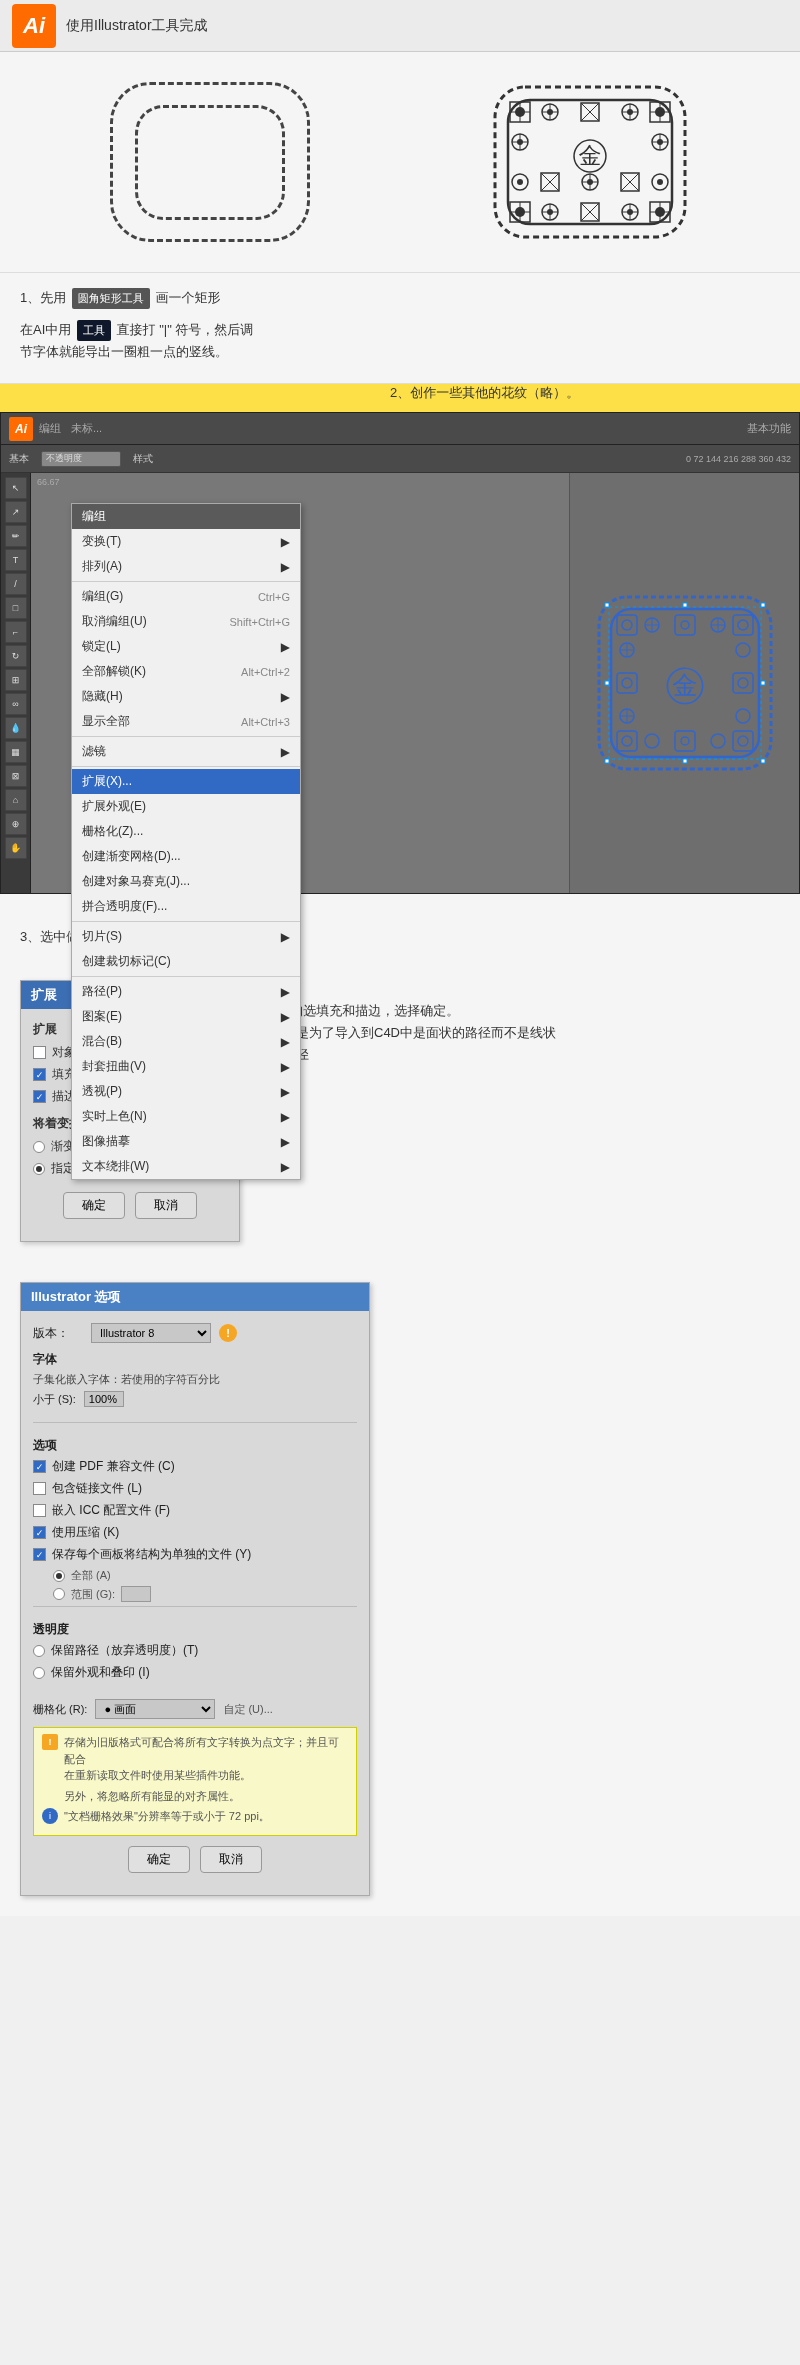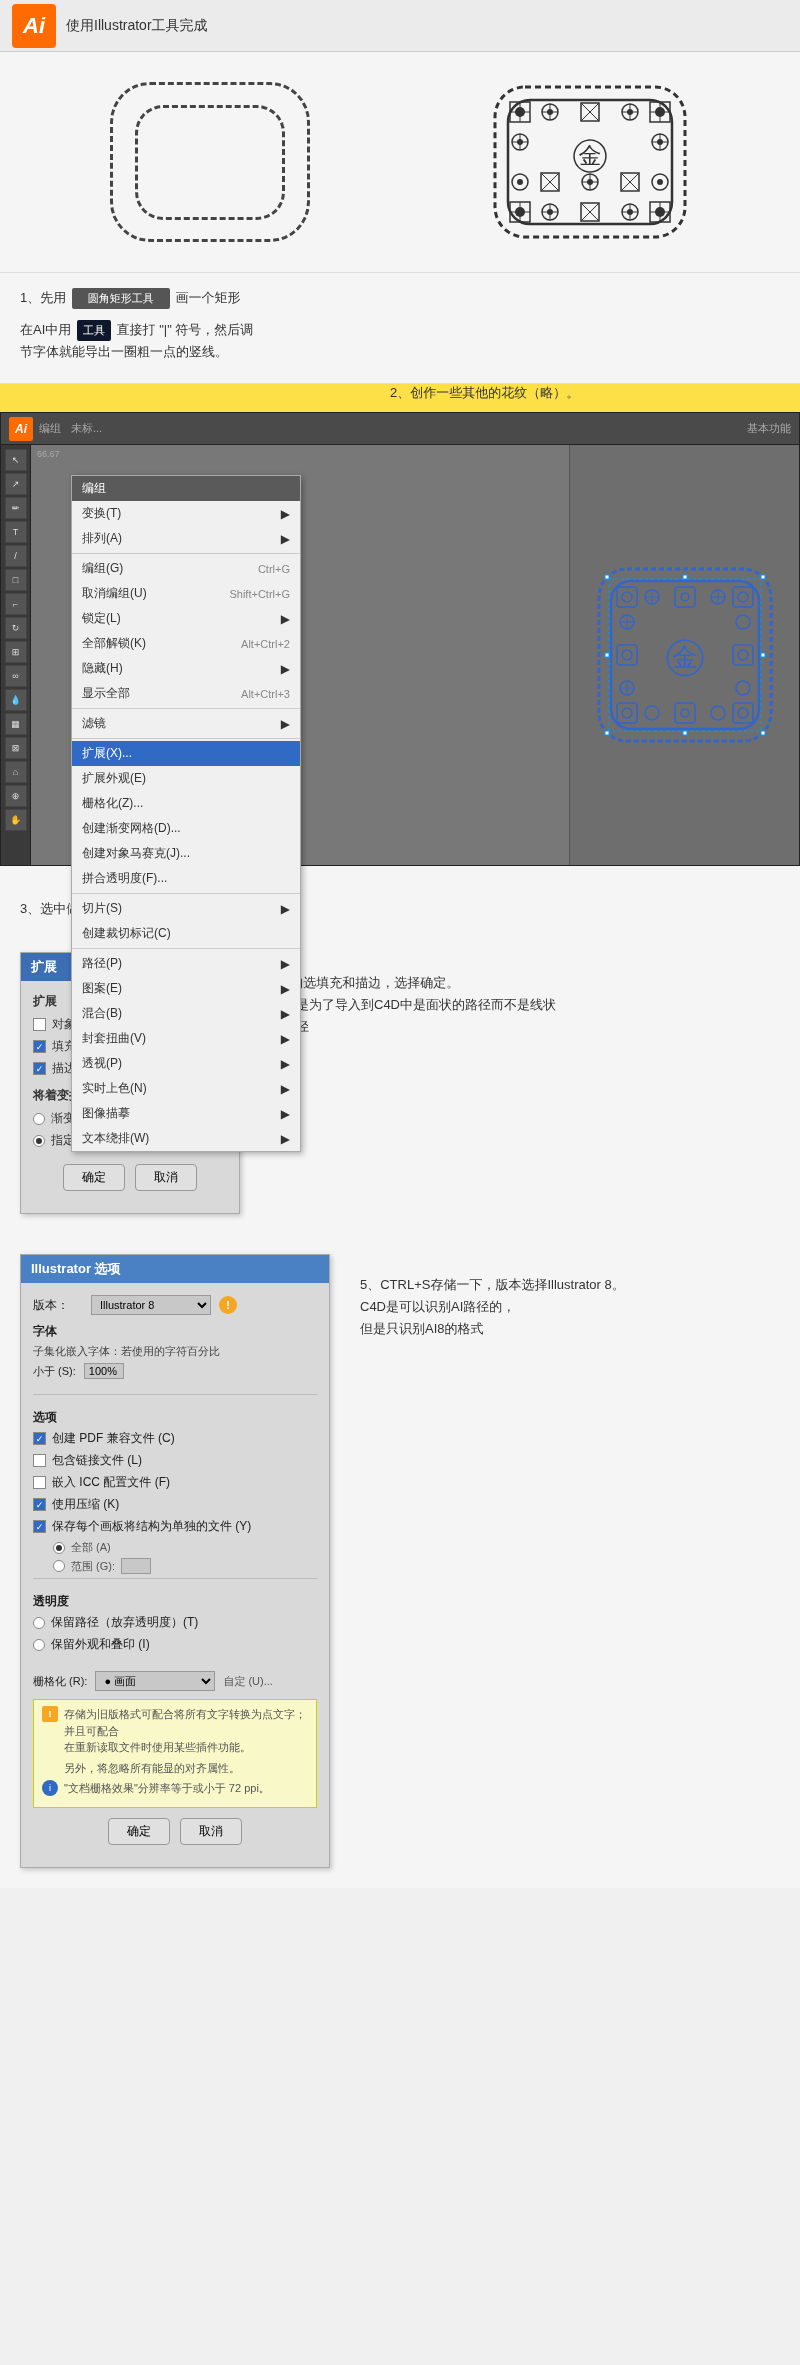--- a/index.html
+++ b/index.html
@@ -83,21 +83,21 @@
       font-size: 13px;
       color: #333;
       line-height: 1.7;
       border-bottom: 1px solid #ddd;
     }
     .desc-section .highlight-box {
       display: inline-flex;
       align-items: center;
       background: #555;
       color: white;
-      padding: 1px 16px;
+      padding: 1px 6px;
       border-radius: 2px;
       font-size: 11px;
       margin: 0 2px;
     }
 
     
     .ai-app {
       background: #3c3c3c;
       border: 1px solid #222;
       margin: 0;
@@ -355,21 +355,21 @@
       font-size: 13px;
       color: #333;
       line-height: 1.7;
       padding-top: 20px;
     }
 
     
     .ai-options-dialog {
       background: #d9d9d9;
       border: 1px solid #aaa;
-      width: 310px;
+      width: 350px;
       box-shadow: 2px 2px 5px rgba(0,0,0,0.2);
       font-size: 12px;
     }
     .ai-options-title {
       background: #4a80c4;
       color: white;
       padding: 5px 10px;
       font-size: 13px;
       font-weight: bold;
     }
@@ -628,20 +628,29 @@
 <div class="app-screenshot-section">
   <div class="ai-app">
 
     <div class="ai-app-header">
       <div class="ai-app-logo">Ai</div>
       <span style="color:#aaa;font-size:11px;margin-right:10px;">编组</span>
       <span style="color:#aaa;font-size:11px;margin-right:16px;">未标...</span>
       <span style="color:#aaa;font-size:11px;margin-left:auto;">基本功能</span>
     </div>
 
+    <div class="ai-toolbar">
+      <span style="color:#ccc;font-size:10px;margin-right:8px;">基本</span>
+      <div style="width:80px;height:16px;background:#888;border:1px solid #555;border-radius:2px;display:inline-flex;align-items:center;padding:0 4px;">
+        <span style="color:#ddd;font-size:9px;">不透明度</span>
+      </div>
+      <span style="color:#ccc;font-size:10px;margin-left:8px;">样式</span>
+
+      <span style="color:#aaa;font-size:9px;margin-left:auto;">0   72   144   216   288   360   432</span>
+    </div>
 
     <div class="ai-workspace">
 
       <div class="ai-tools">
         <div class="tool-icon">↖</div>
         <div class="tool-icon">↗</div>
         <div class="tool-icon">✏</div>
         <div class="tool-icon">T</div>
         <div class="tool-icon">/</div>
         <div class="tool-icon">□</div>
@@ -972,18 +981,13 @@
         </div>
       </div>
 
       <div class="dialog-buttons">
         <button class="dialog-btn">确定</button>
         <button class="dialog-btn">取消</button>
       </div>
     </div>
   </div>
 
-  <div class="section5-desc">
-    <span style="white-space:pre-line;">5、CTRL+S存储一下，版本选择Illustrator 8。
-C4D是可以识别AI路径的，
-但是只识别AI8的格式</span>
-  </div>
 </div>
 
 </body></html>

